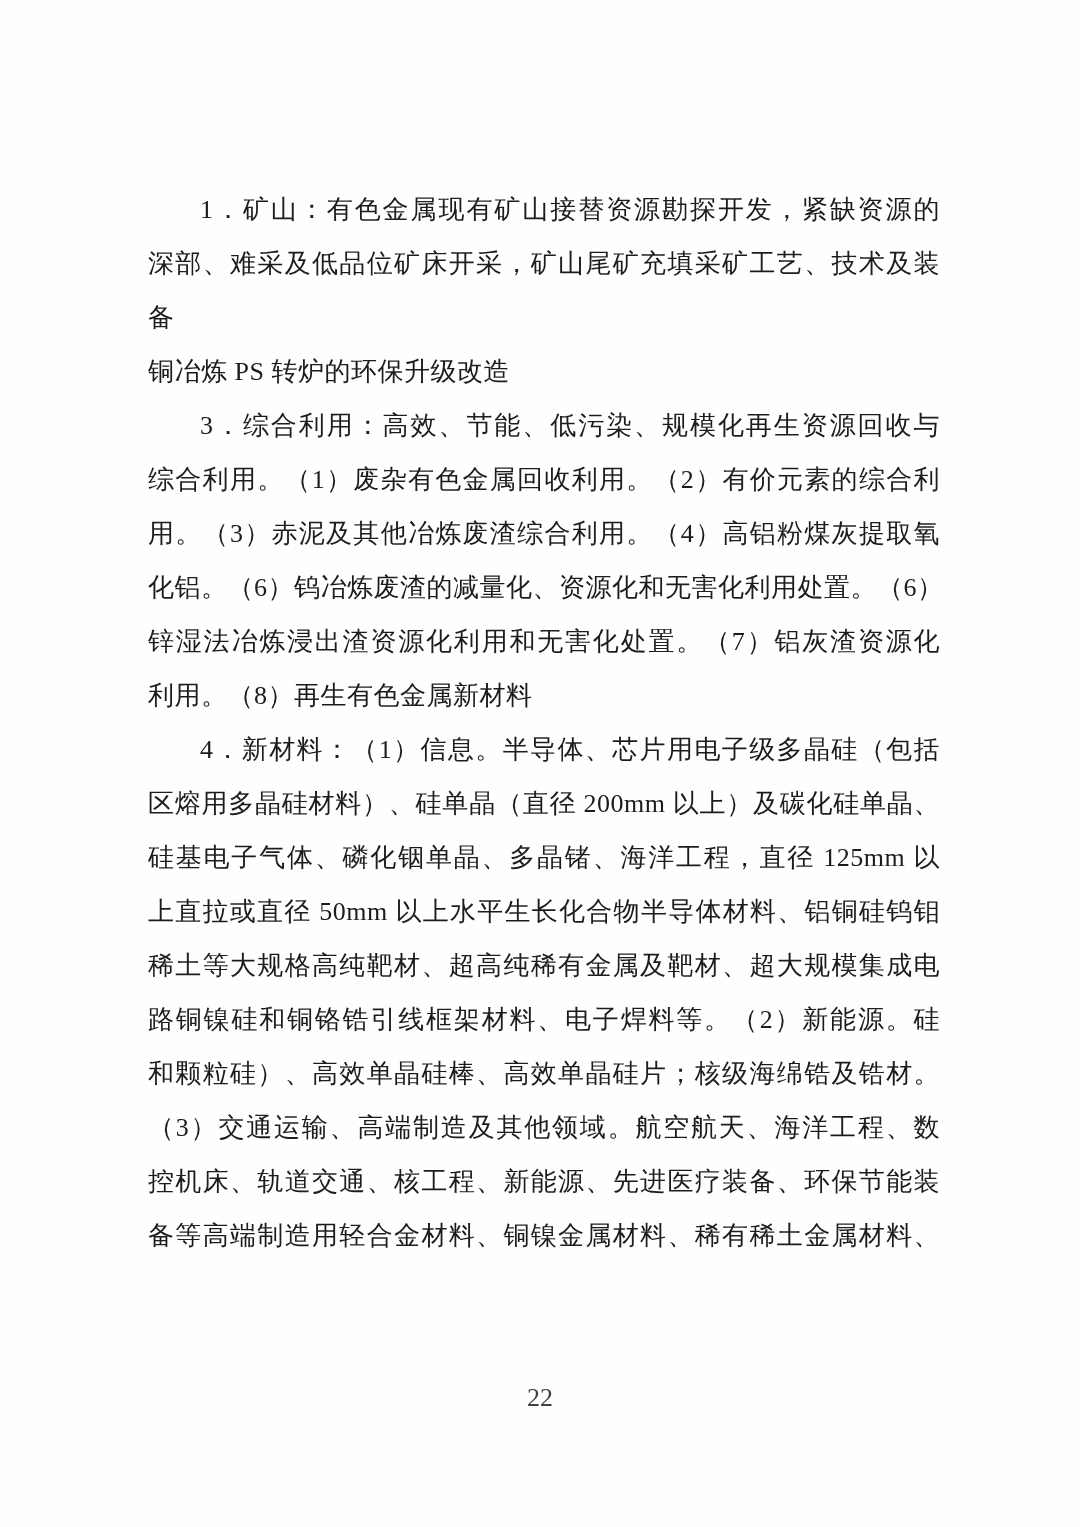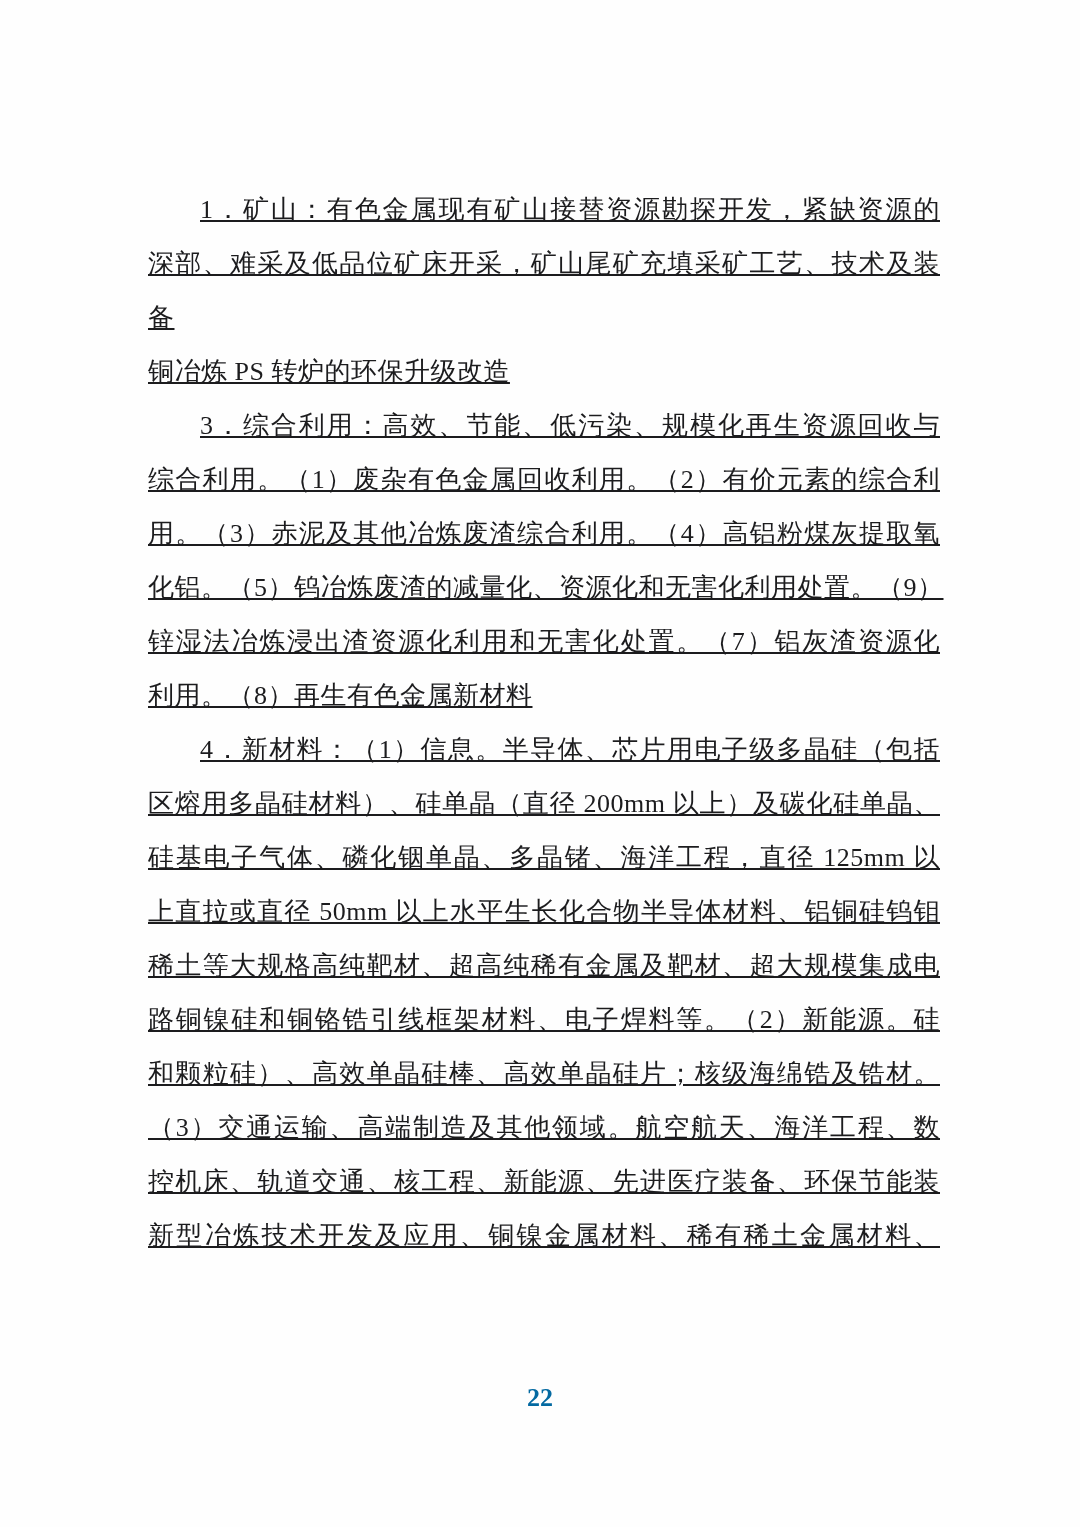--- a/index.html
+++ b/index.html
@@ -27,69 +27,67 @@
     padding: 0;
   }
   .line {
     height: 54px;
     line-height: 54px;
     font-size: 26px;
     letter-spacing: 0.5px;
     text-align: justify;
     text-align-last: justify;
     white-space: nowrap;
-    text-decoration: underline;
   }
   .line.indent {
     text-indent: 52px;
   }
   .line.lastline {
     text-align-last: left;
   }
   .page-number {
     position: absolute;
     top: 1371px;
     left: 0;
     width: 100%;
     height: 54px;
     line-height: 54px;
     font-size: 26px;
     text-align: center;
-    color: #0369a1;
-    font-weight: bold;
+    color: #404040;
   }
 </style>
 </head>
 <body>
 
 <div class="page">
   <div class="content">
       <div class="para">
         <div class="line indent">1．矿山：有色金属现有矿山接替资源勘探开发，紧缺资源的</div>
         <div class="line">深部、难采及低品位矿床开采，矿山尾矿充填采矿工艺、技术及装</div>
         <div class="line lastline">备</div>
       </div>
       <div class="para">
         <div class="line lastline">铜冶炼 PS 转炉的环保升级改造</div>
       </div>
       <div class="para">
         <div class="line indent">3．综合利用：高效、节能、低污染、规模化再生资源回收与</div>
         <div class="line">综合利用。（1）废杂有色金属回收利用。（2）有价元素的综合利</div>
         <div class="line">用。（3）赤泥及其他冶炼废渣综合利用。（4）高铝粉煤灰提取氧</div>
-        <div class="line">化铝。（5）钨冶炼废渣的减量化、资源化和无害化利用处置。（9）</div>
+        <div class="line">化铝。（6）钨冶炼废渣的减量化、资源化和无害化利用处置。（6）</div>
         <div class="line">锌湿法冶炼浸出渣资源化利用和无害化处置。（7）铝灰渣资源化</div>
         <div class="line lastline">利用。（8）再生有色金属新材料</div>
       </div>
       <div class="para">
         <div class="line indent">4．新材料：（1）信息。半导体、芯片用电子级多晶硅（包括</div>
         <div class="line">区熔用多晶硅材料）、硅单晶（直径 200mm 以上）及碳化硅单晶、</div>
         <div class="line">硅基电子气体、磷化铟单晶、多晶锗、海洋工程，直径 125mm 以</div>
         <div class="line">上直拉或直径 50mm 以上水平生长化合物半导体材料、铝铜硅钨钼</div>
         <div class="line">稀土等大规格高纯靶材、超高纯稀有金属及靶材、超大规模集成电</div>
         <div class="line">路铜镍硅和铜铬锆引线框架材料、电子焊料等。（2）新能源。硅</div>
         <div class="line">和颗粒硅）、高效单晶硅棒、高效单晶硅片；核级海绵锆及锆材。</div>
         <div class="line">（3）交通运输、高端制造及其他领域。航空航天、海洋工程、数</div>
         <div class="line">控机床、轨道交通、核工程、新能源、先进医疗装备、环保节能装</div>
-        <div class="line">新型冶炼技术开发及应用、铜镍金属材料、稀有稀土金属材料、</div>
+        <div class="line">备等高端制造用轻合金材料、铜镍金属材料、稀有稀土金属材料、</div>
       </div>
     </div>
   <div class="page-number">22</div>
 </div>
 
 </body></html>

